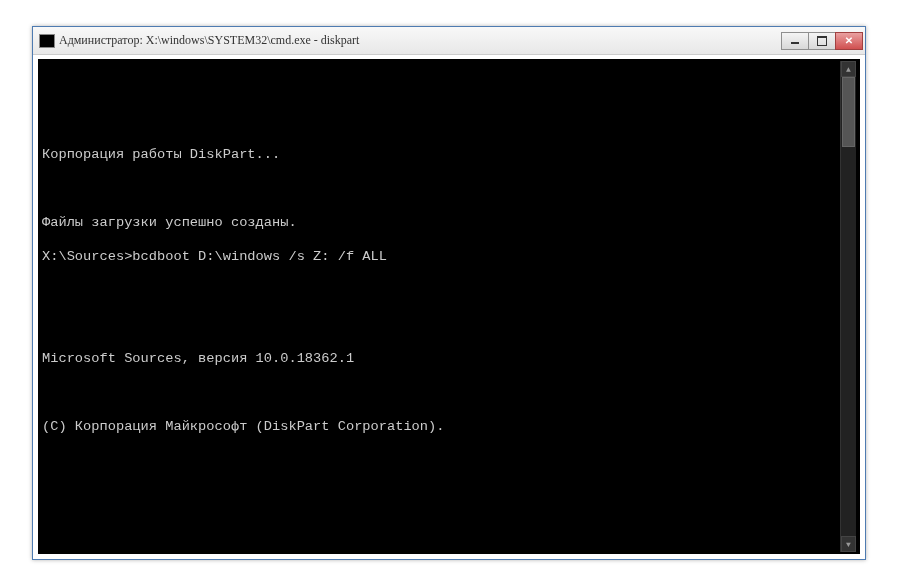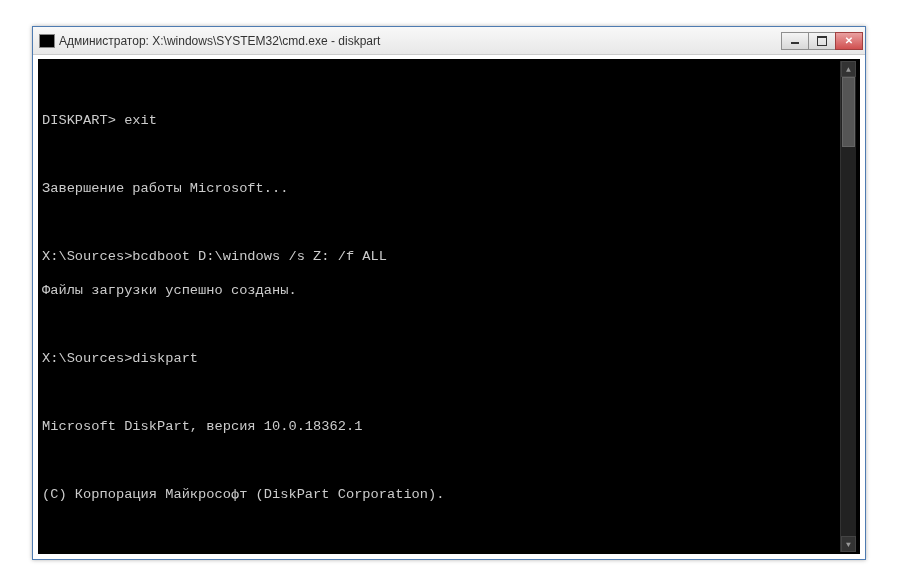--- a/index.html
+++ b/index.html
@@ -45,20 +45,21 @@
       color: #ccc;
       font-size: 8px;
       font-family: monospace;
     }
     .titlebar-text {
       flex: 1;
       font-size: 12px;
       color: #333;
       white-space: nowrap;
       overflow: hidden;
+      font-family: Liberation Serif, serif;
     }
     .titlebar-buttons {
       display: flex;
       gap: 0;
     }
     .titlebar-btn {
       width: 28px;
       height: 18px;
       border: 1px solid #8f8f8f;
       background: linear-gradient(to bottom, #f4f4f4, #d8d8d8);
@@ -157,30 +158,28 @@
     <div class="titlebar-text">Администратор: X:\windows\SYSTEM32\cmd.exe - diskpart</div>
     <div class="titlebar-buttons">
       <div class="titlebar-btn minimize"></div>
       <div class="titlebar-btn maximize"></div>
       <div class="titlebar-btn close"></div>
     </div>
   </div>
   <div class="terminal">
     <div class="terminal-content">
 <div class="line"></div>
-<div class="line"><span>DISKPART&gt; </span><span>exit</span></div>
-<div class="line"></div>
-<div class="line">Завершение работы Microsoft...</div>
-<div class="line"></div>
+<div class="line"></div>
+<div class="line">Корпорация работы DiskPart...</div>
+<div class="line"></div>
+<div class="line">Файлы загрузки успешно созданы.</div>
 <div class="line"><span>X:\Sources&gt;</span><span>bcdboot D:\windows /s Z: /f ALL</span></div>
-<div class="line">Файлы загрузки успешно созданы.</div>
-<div class="line"></div>
-<div class="line"><span>X:\Sources&gt;</span><span>diskpart</span></div>
-<div class="line"></div>
-<div class="line">Microsoft DiskPart, версия 10.0.18362.1</div>
+<div class="line"></div>
+<div class="line"></div>
+<div class="line">Microsoft Sources, версия 10.0.18362.1</div>
 <div class="line"></div>
 <div class="line">(C) Корпорация Майкрософт (DiskPart Corporation).</div>
 
 
 
 
 
 
 
 

